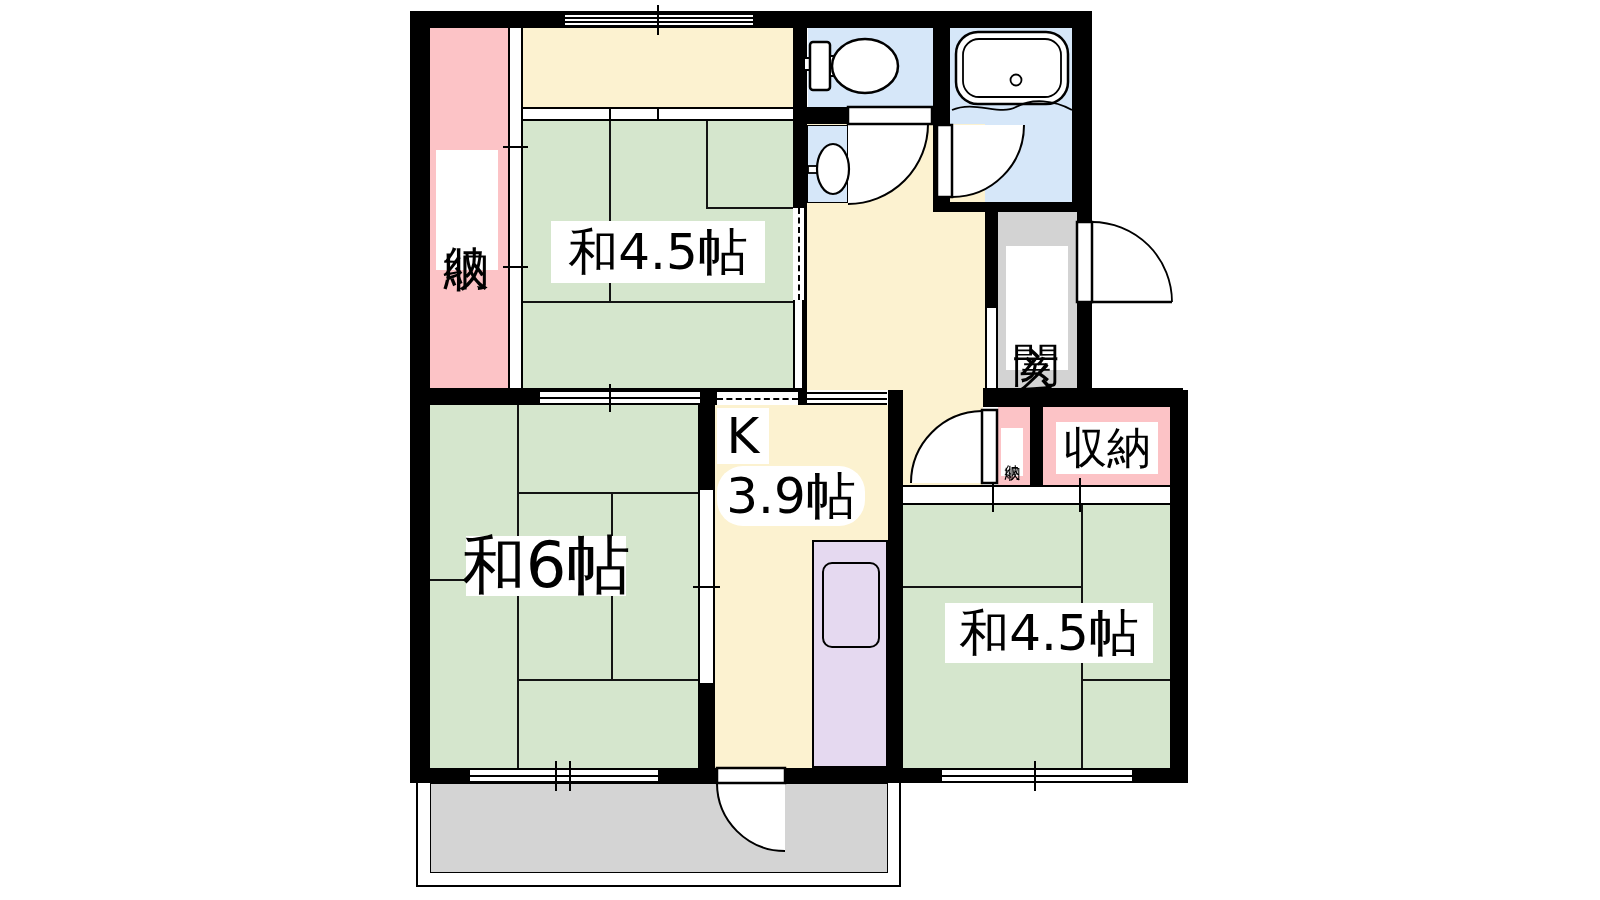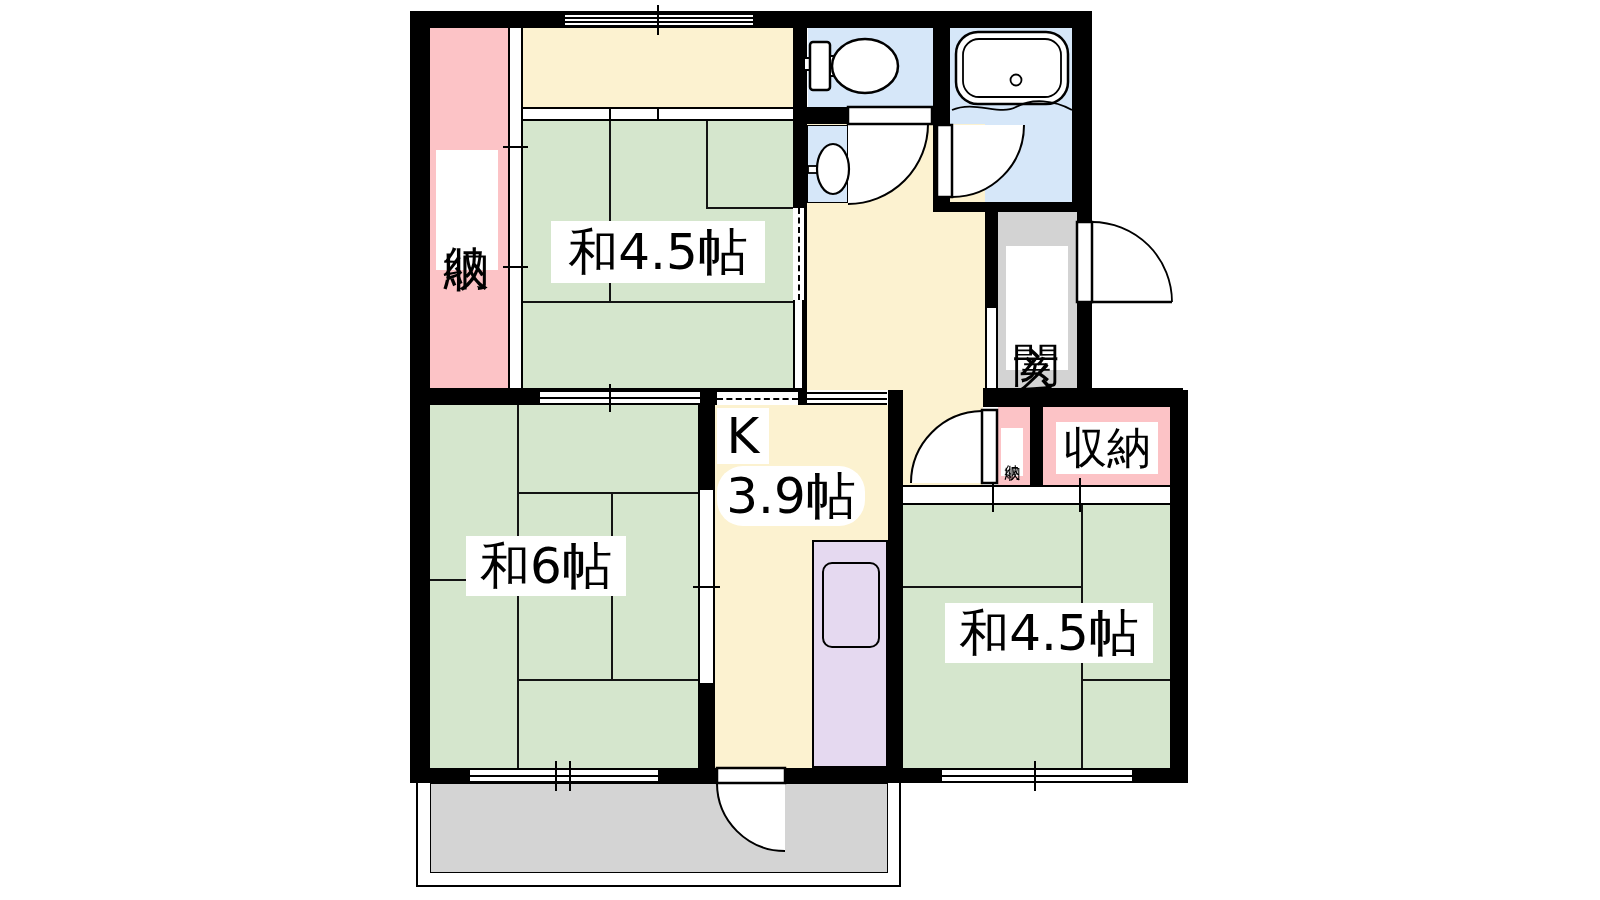--- a/index.html
+++ b/index.html
@@ -174,21 +174,21 @@
     <circle cx="64" cy="52" r="5.5" fill="#fff" stroke="#000" stroke-width="1.8"></circle>
     <path d="M0 82 C 22 72 48 88 64 79 S 102 72 120 82" fill="none" stroke="#000" stroke-width="1.8"></path>
   </svg>
   <svg style="left:808px;top:140px;" width="42" height="58" viewBox="0 0 42 58">
     <rect x="0" y="26" width="12" height="7" fill="#fff" stroke="#000" stroke-width="1.8"></rect>
     <ellipse cx="25" cy="29" rx="16" ry="25" fill="#fff" stroke="#000" stroke-width="2.2"></ellipse>
   </svg>
 
   <div class="lbl vert" style="left:436px;top:150px;width:62px;height:120px;font-size:46px;">収納</div>
   <div class="lbl" style="left:551px;top:221px;width:214px;height:62px;font-size:50px;">和4.5帖</div>
-  <div class="lbl" style="left:466px;top:536px;width:160px;height:60px;font-size:50px;">和6帖</div>
+  <div class="lbl" style="left:466px;top:536px;width:160px;height:60px;font-size:64px;">和6帖</div>
   <div class="lbl" style="left:717px;top:408px;width:52px;height:56px;font-size:50px;">K</div>
   <div class="lbl" style="left:717px;top:466px;width:148px;height:60px;font-size:50px;border-radius:26px;">3.9帖</div>
   <div class="lbl" style="left:945px;top:603px;width:208px;height:60px;font-size:50px;">和4.5帖</div>
   <div class="lbl vert" style="left:1006px;top:246px;width:62px;height:124px;font-size:46px;">玄関</div>
   <div class="lbl vert" style="left:1001px;top:428px;width:22px;height:48px;font-size:16px;">収納</div>
   <div class="lbl" style="left:1056px;top:422px;width:102px;height:52px;font-size:44px;">収納</div>
 
 </div>
 
 </body></html>

